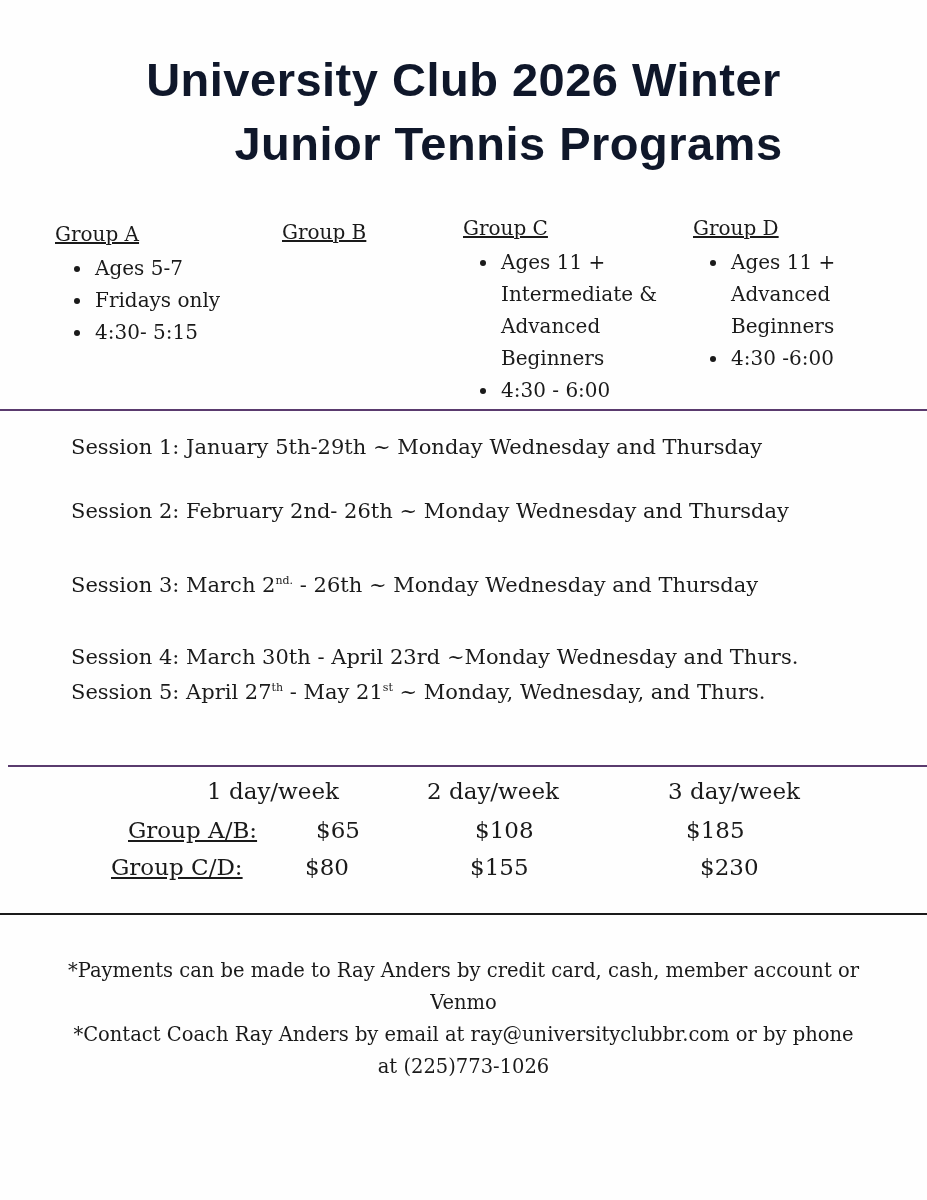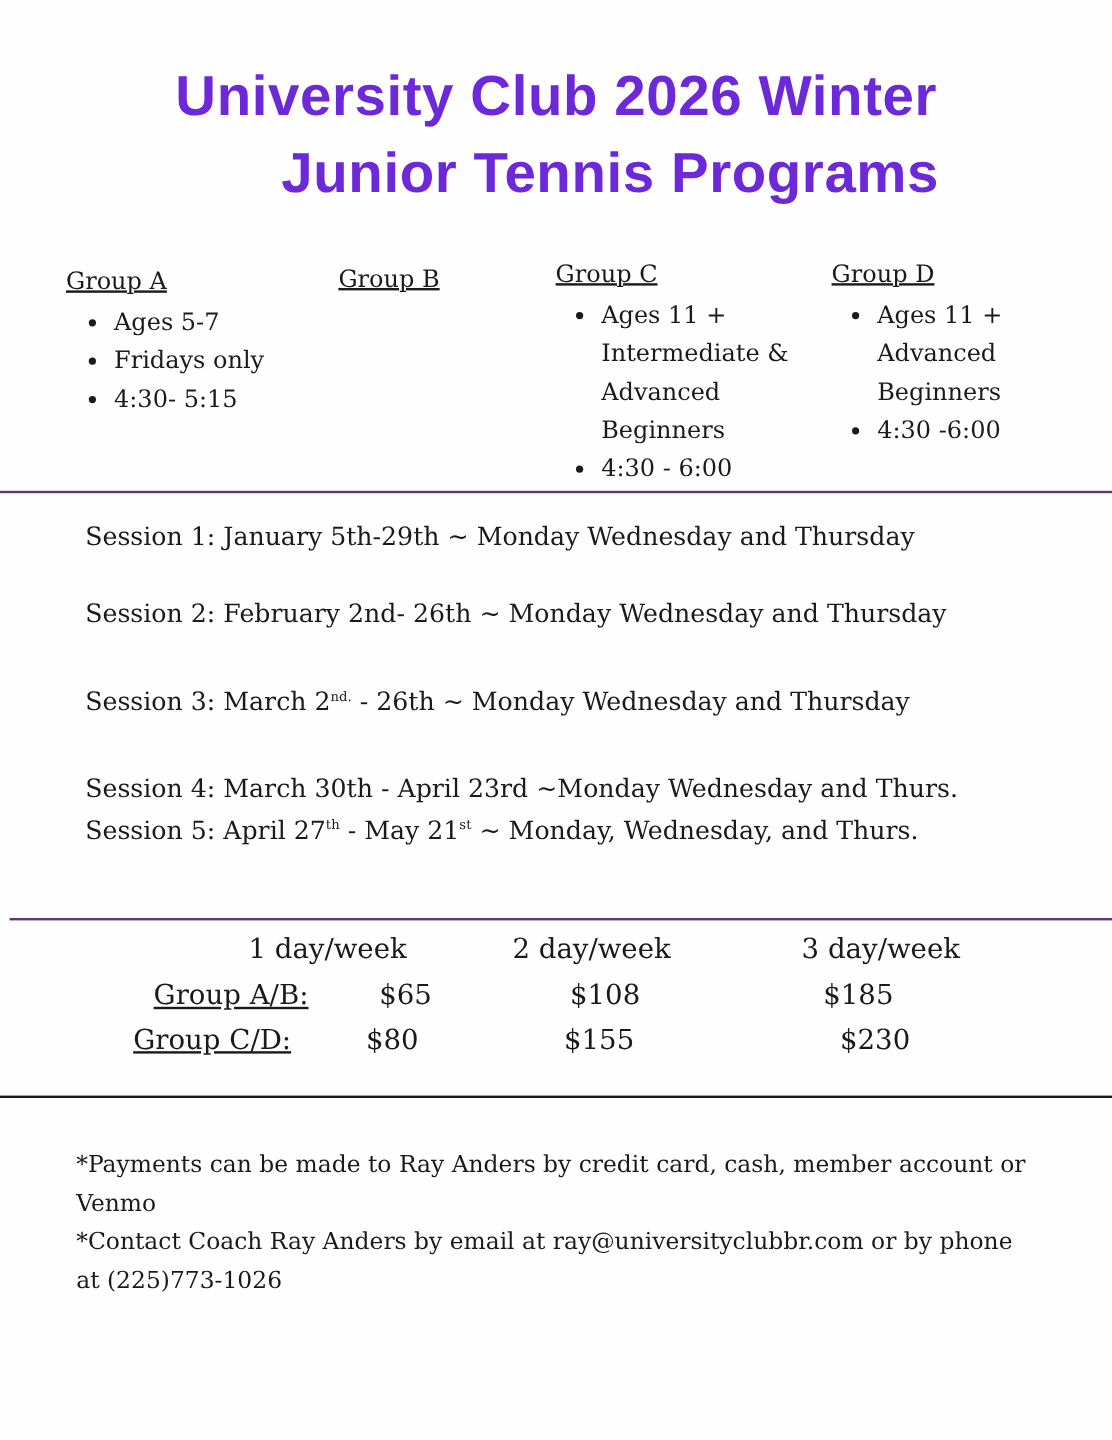--- a/index.html
+++ b/index.html
@@ -3,42 +3,42 @@
   <meta charset="utf-8">
   <style>
     html, body { margin: 0; padding: 0; }
     body {
       width: 927px; height: 1200px; background: #fefefe; position: relative; overflow: hidden;
       font-family: "DejaVu Serif", serif; color: #1a1a1a;
     }
     .title {
       position: absolute; left: 0; width: 927px; text-align: center;
       font-family: "Liberation Sans", sans-serif; font-weight: bold;
-      color: #6d28d9; font-size: 47px; letter-spacing: 0.5px;
+      color: #0f172a; font-size: 47px; letter-spacing: 0.5px;
     }
     #t1 { top: 52px; }
     #t2 { top: 116px; padding-left: 45px; }
     .group { position: absolute; top: 215px; font-size: 20px; line-height: 32px; }
     .group .ghead { text-decoration: underline; margin-bottom: 2px; }
     .group ul { margin: 0; padding-left: 38px; list-style: disc; }
     .group li { padding-left: 2px; }
     #gA { left: 55px; top: 218px; }
     #gB { left: 282px; top: 216px; }
     #gC { left: 463px; top: 212px; }
     #gD { left: 693px; top: 212px; }
     .rule { position: absolute; left: 0; width: 927px; height: 2px; }
     #rule1 { top: 409px; background: #5a3b6e; }
     #rule2 { top: 765px; left: 8px; width: 919px; background: #5a3b6e; }
     #rule3 { top: 913px; background: #1a1a1a; }
     .session { position: absolute; left: 71px; font-size: 21px; white-space: nowrap; }
     .session sup { font-size: 11px; }
     #s1 { top: 435px; } #s2 { top: 499px; } #s3 { top: 573px; } #s4 { top: 645px; } #s5 { top: 680px; }
     .price { position: absolute; font-size: 23px; white-space: nowrap; }
     .price.u { text-decoration: underline; }
-    .notes { position: absolute; top: 955px; left: 0; width: 927px; text-align: left; font-size: 19.5px; line-height: 32px; }
+    .notes { position: absolute; top: 955px; left: 0; width: 927px; text-align: center; font-size: 19.5px; line-height: 32px; }
     .notes div { margin: 0 auto; width: 800px; }
   </style>
 </head>
 <body>
 
 <div id="t1" class="title">University Club 2026 Winter</div>
 <div id="t2" class="title">Junior Tennis Programs</div>
 
 <div id="gA" class="group">
   <div class="ghead">Group A</div>

